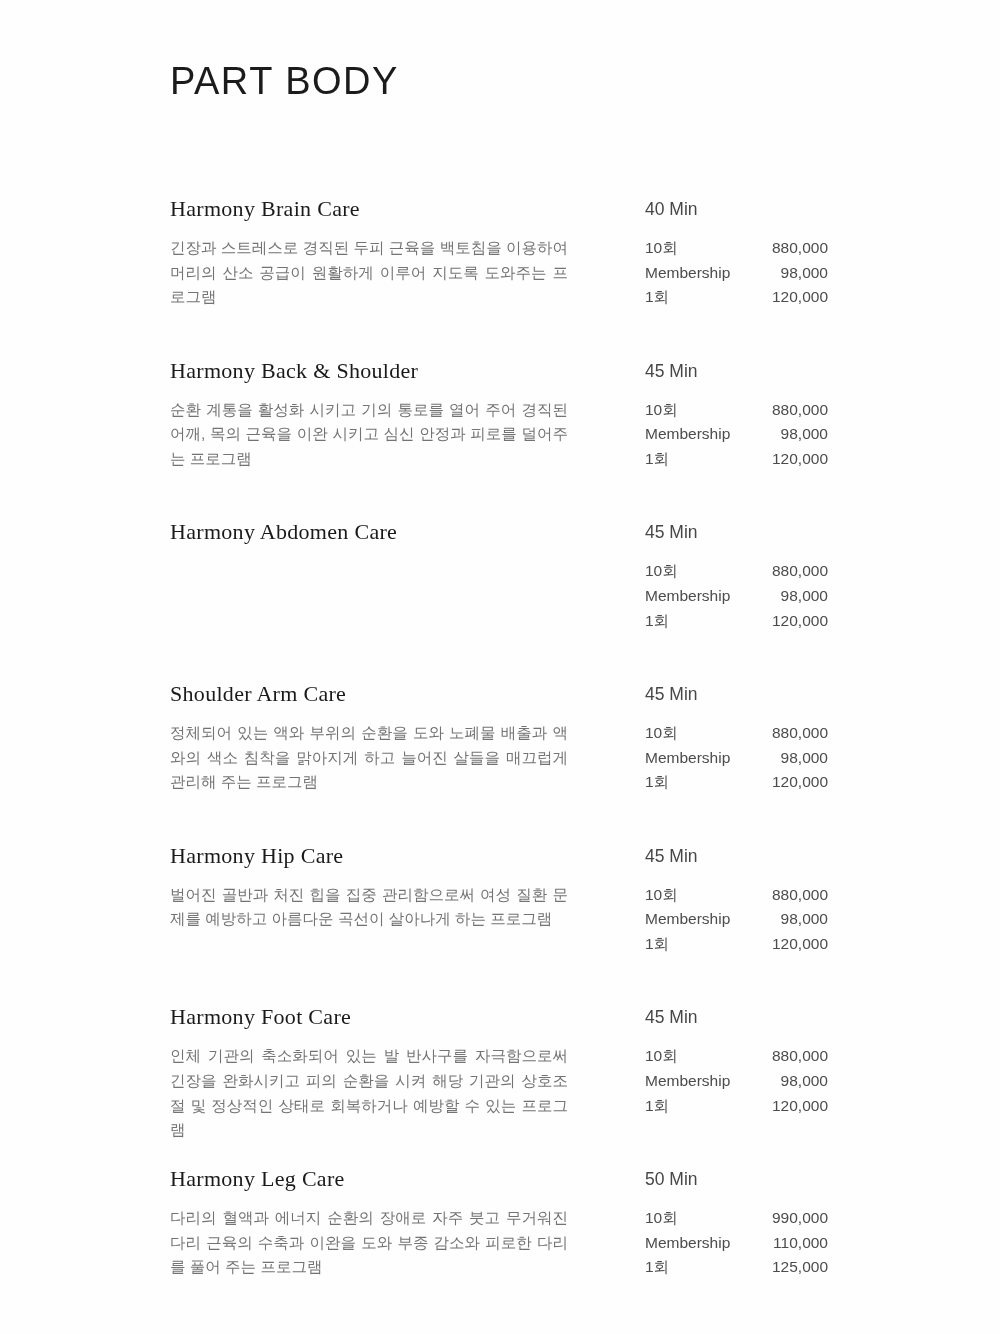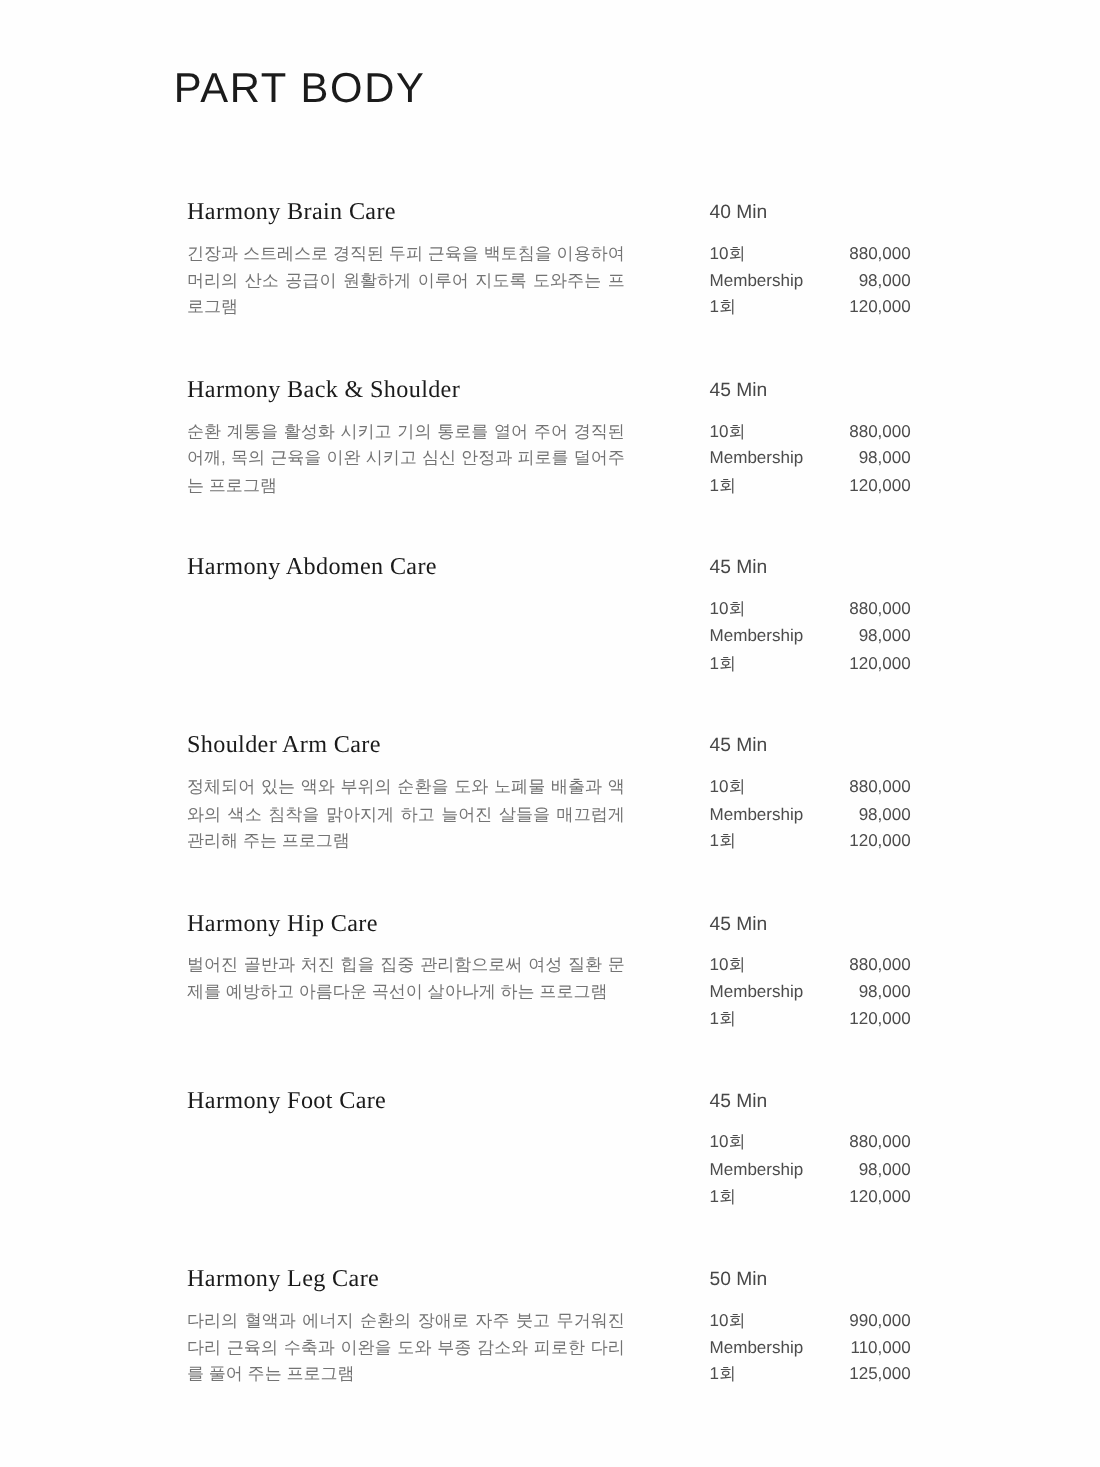--- a/index.html
+++ b/index.html
@@ -9,32 +9,32 @@
     font-family: "Liberation Sans", sans-serif;
     overflow: hidden;
   }
   .page {
     width: 1000px;
     height: 1334px;
     position: relative;
   }
   .page-title {
     position: absolute;
-    left: 158px;
+    left: 170px;
     top: 60px;
     font-family: "Liberation Sans", sans-serif;
     font-size: 38px;
     font-weight: 500;
     letter-spacing: 1.5px;
     color: #1b1b1b;
   }
   .sections {
     position: absolute;
     left: 0;
-    top: 178px;
+    top: 195px;
     width: 1000px;
   }
   .section {
     display: grid;
     grid-template-columns: 398px 183px;
     column-gap: 77px;
     padding-left: 170px;
     height: 161.7px;
     align-content: start;
   }
@@ -201,20 +201,21 @@
     <span class="price-label">1회</span>
     <span class="price-value">120,000</span>
   </div>
 </div>
     </div>
   </section>
 
   <section class="section">
     <div class="left-col">
       <h2 class="item-title">Harmony Foot Care</h2>
+      <p class="item-desc">인체 기관의 축소화되어 있는 발 반사구를 자극함으로써 긴장을 완화시키고 피의 순환을 시켜 해당 기관의 상호조절 및 정상적인 상태로 회복하거나 예방할 수 있는 프로그램</p>
     </div>
     <div class="right-col">
       <div class="duration">45 Min</div>
       <div class="prices">
   <div class="price-row">
     <span class="price-label">10회</span>
     <span class="price-value">880,000</span>
   </div>
 
   <div class="price-row">

